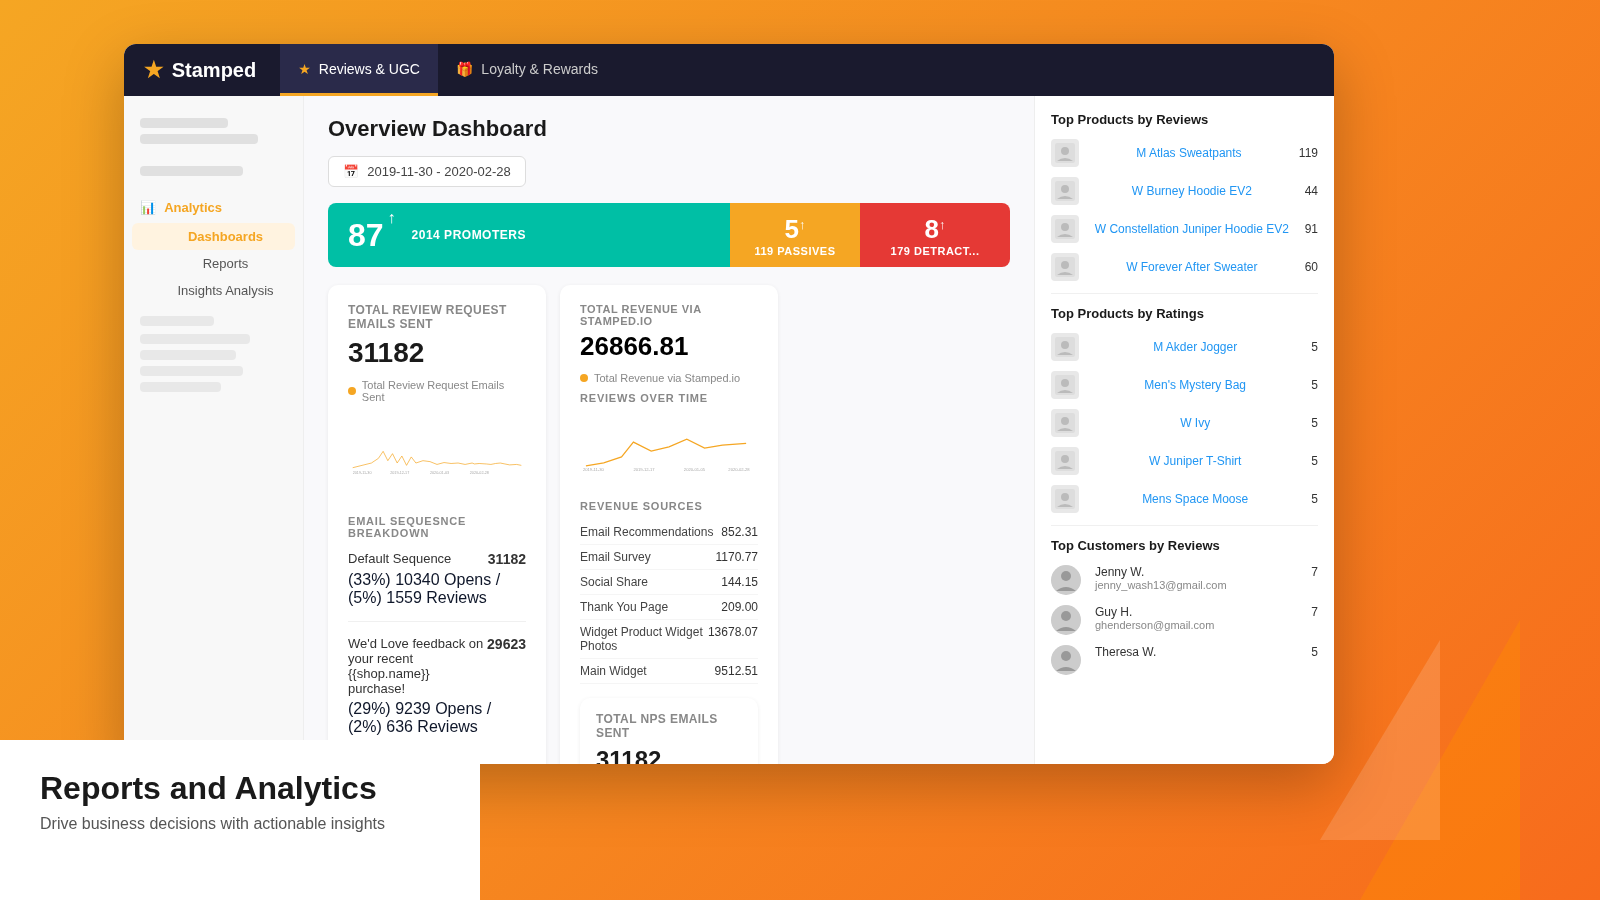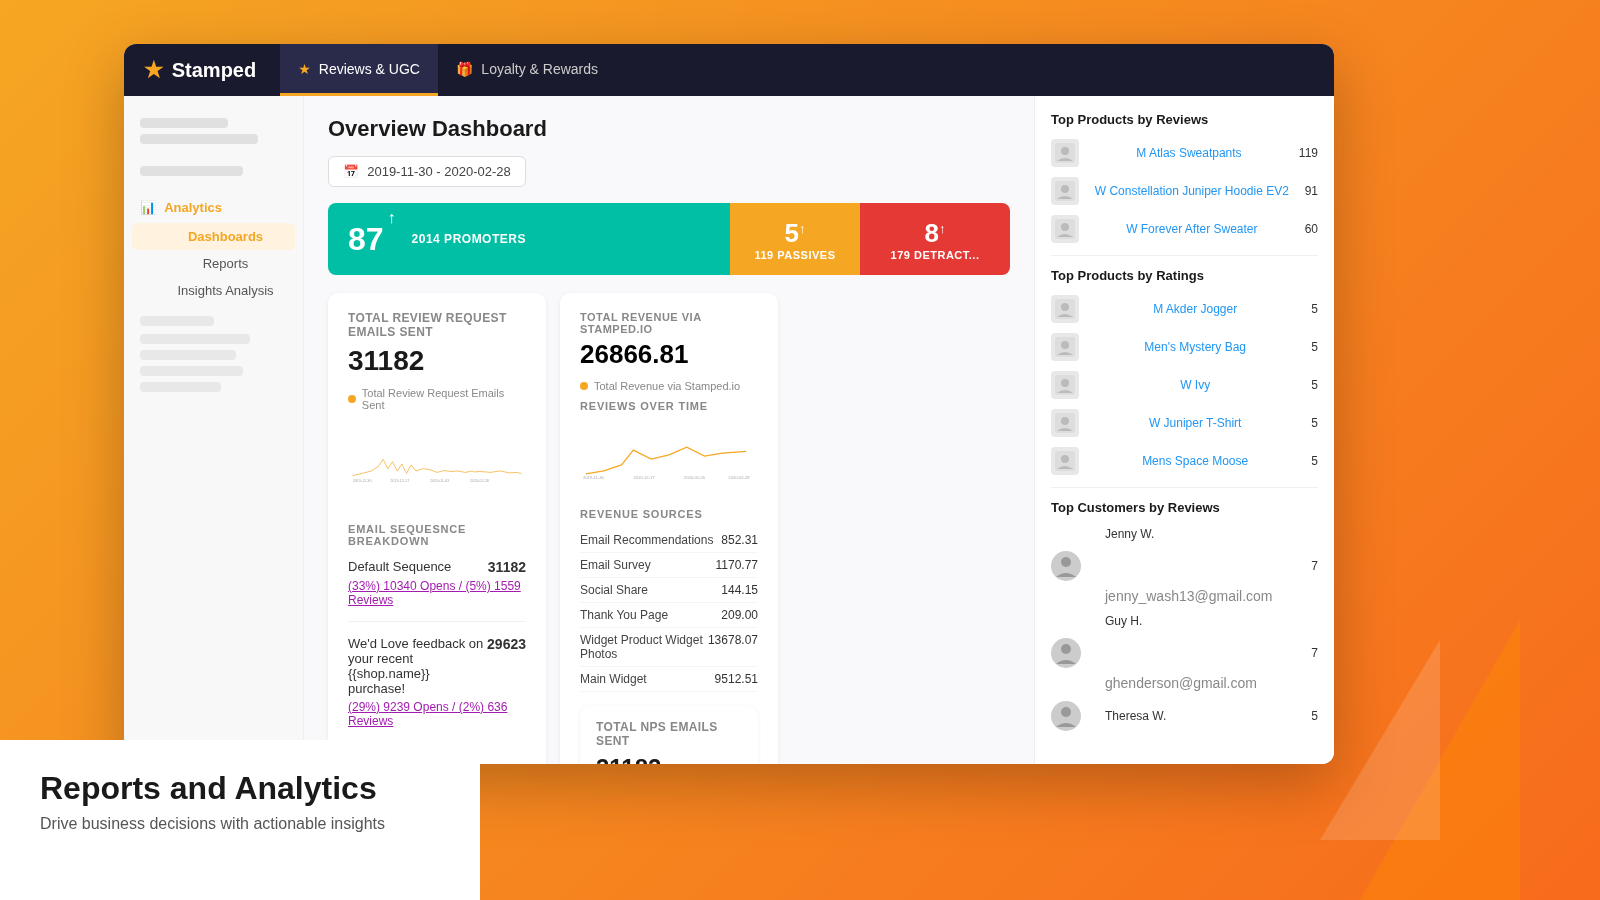--- a/index.html
+++ b/index.html
@@ -179,21 +179,21 @@
       padding: 7px 14px;
       font-size: 13px;
       color: #444;
       margin-bottom: 16px;
       cursor: pointer;
     }
 
     
     .nps-bar {
       display: flex;
-      height: 72px;
+      height: 64px;
       border-radius: 8px;
       overflow: hidden;
       margin-bottom: 18px;
     }
     .nps-promoters {
       background: #00bfa5;
       flex: 1;
       display: flex;
       align-items: center;
       padding: 0 20px;
@@ -320,23 +320,22 @@
     .email-item-name {
       font-size: 13px;
       color: #333;
     }
     .email-item-count {
       font-size: 14px;
       font-weight: 600;
       color: #333;
     }
     .email-item-sub {
-      font-size: 12px;
-      color: #a21caf;
-      text-decoration: underline;
+      font-size: 16px;
+      color: #0f172a;
     }
 
     
     .revenue-total-label {
       font-size: 11px;
       font-weight: 700;
       color: #888;
       text-transform: uppercase;
       letter-spacing: 0.5px;
       margin-bottom: 4px;
@@ -414,40 +413,39 @@
     .product-count {
       font-size: 12px;
       color: #333;
       font-weight: 500;
     }
 
     .divider { height: 1px; background: #f0f0f0; margin: 12px 0; }
 
     .customer-row {
       display: flex;
-      align-items: center;
-      gap: 24px;
+      gap: 14px;
       margin-bottom: 10px;
     }
     .customer-avatar {
       width: 30px;
       height: 30px;
       border-radius: 50%;
       background: #ddd;
       flex-shrink: 0;
       overflow: hidden;
       display: flex;
       align-items: center;
       justify-content: center;
       font-size: 11px;
       color: #666;
     }
     .customer-info { flex: 1; }
     .customer-name { font-size: 12px; color: #333; font-weight: 500; }
-    .customer-email { font-size: 14px; color: #888; margin-top: 47px; }
+    .customer-email { font-size: 11px; color: #888; }
     .customer-count { font-size: 12px; color: #333; font-weight: 500; }
 
     
     .nps-total-card {
       background: #fff;
       border-radius: 10px;
       padding: 14px 16px;
       box-shadow: 0 1px 4px rgba(0,0,0,0.07);
       margin-top: 14px;
     }
@@ -669,20 +667,31 @@
     <span class="product-count">119</span>
   </div>
           <div class="product-row">
     <div class="product-thumb">
       <svg width="20" height="20" viewBox="0 0 20 20">
                 <rect width="20" height="20" fill="#ddd" rx="2"></rect>
                 <circle cx="10" cy="8" r="4" fill="#bbb"></circle>
                 <path d="M2 18 Q10 12 18 18" fill="#bbb"></path>
               </svg>
     </div>
+    <span class="product-name">W Burney Hoodie EV2</span>
+    <span class="product-count">44</span>
+  </div>
+          <div class="product-row">
+    <div class="product-thumb">
+      <svg width="20" height="20" viewBox="0 0 20 20">
+                <rect width="20" height="20" fill="#ddd" rx="2"></rect>
+                <circle cx="10" cy="8" r="4" fill="#bbb"></circle>
+                <path d="M2 18 Q10 12 18 18" fill="#bbb"></path>
+              </svg>
+    </div>
     <span class="product-name">W Constellation Juniper Hoodie EV2</span>
     <span class="product-count">91</span>
   </div>
           <div class="product-row">
     <div class="product-thumb">
       <svg width="20" height="20" viewBox="0 0 20 20">
                 <rect width="20" height="20" fill="#ddd" rx="2"></rect>
                 <circle cx="10" cy="8" r="4" fill="#bbb"></circle>
                 <path d="M2 18 Q10 12 18 18" fill="#bbb"></path>
               </svg>

